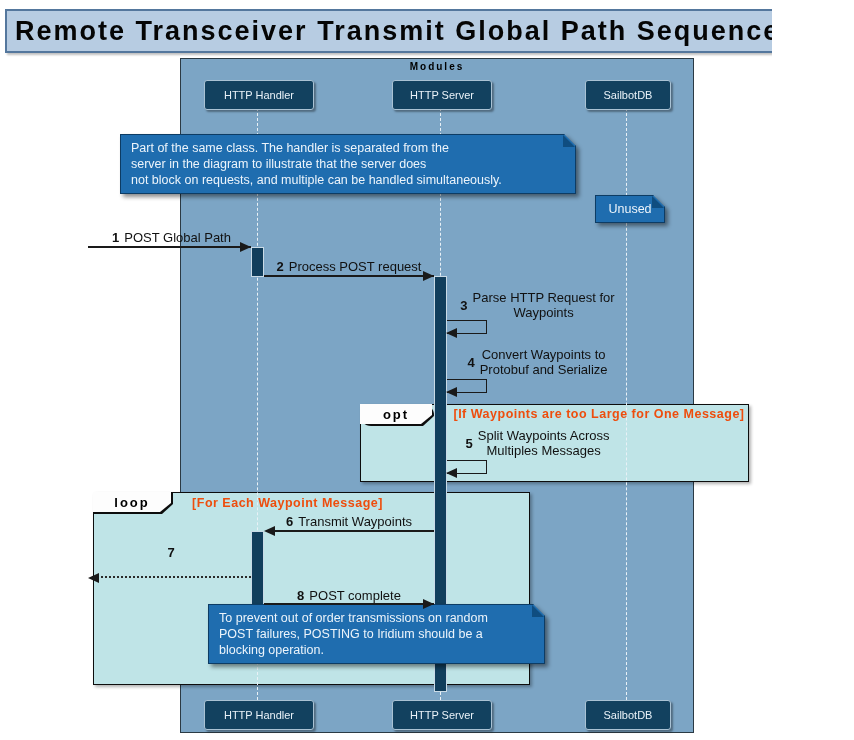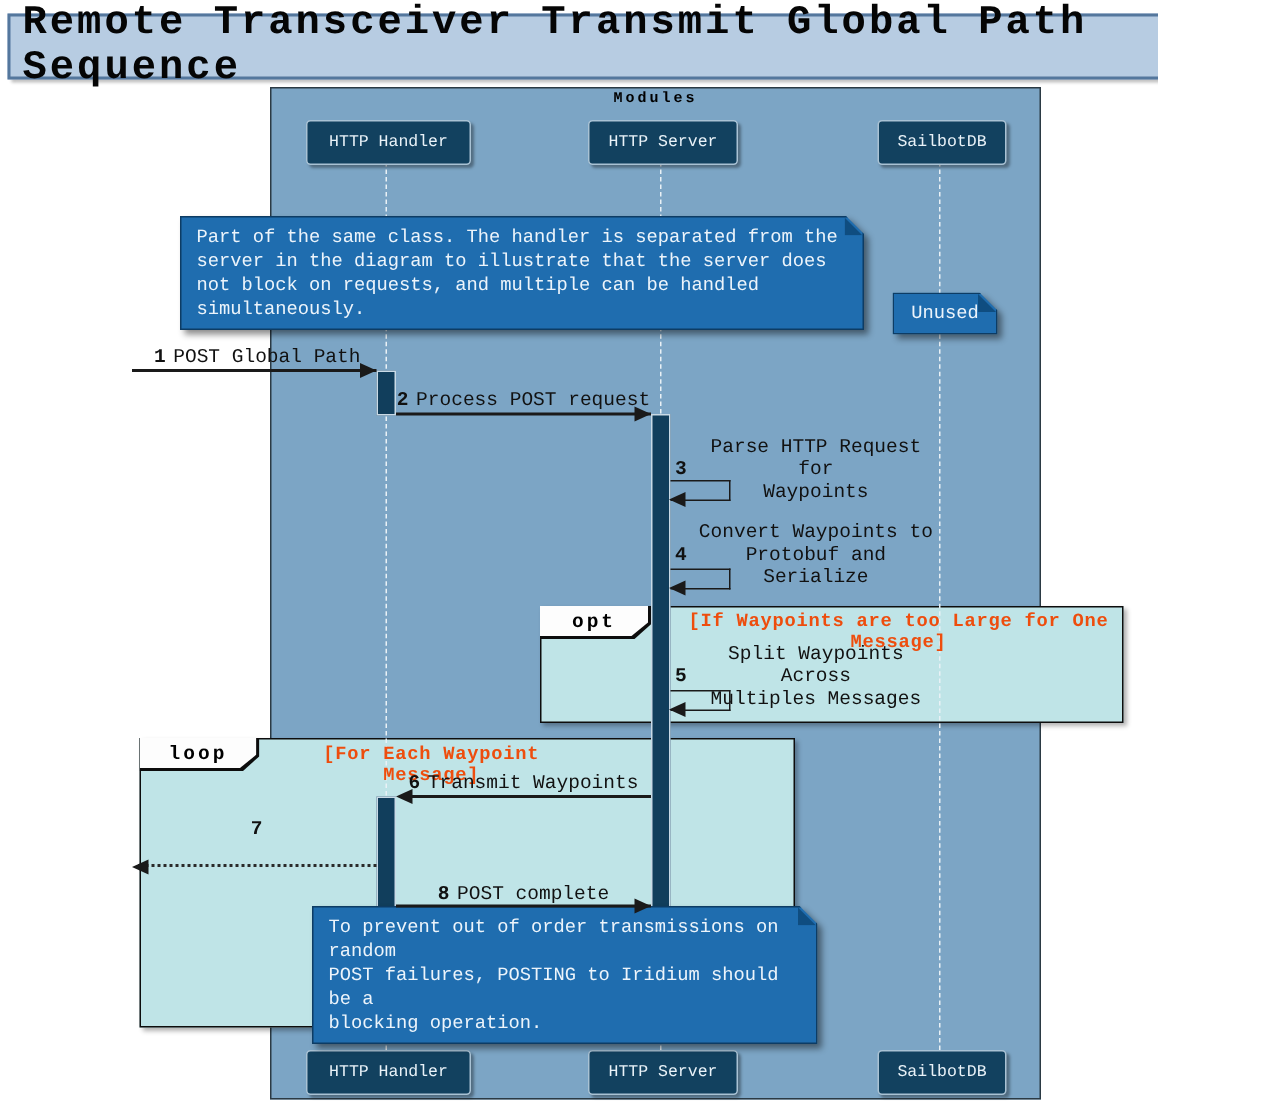--- a/index.html
+++ b/index.html
@@ -1,17 +1,17 @@
 <!DOCTYPE html>
 <html><head>
 <meta charset="utf-8">
 <style>
   html,body{margin:0;padding:0;background:#ffffff;}
   .canvas{position:relative;width:772px;height:740px;background:#ffffff;overflow:hidden;
-          font-family:Liberation Mono, monospace;}
+          font-family:Liberation Sans, sans-serif;}
 
   
   .title{position:absolute;left:5px;top:9px;width:822px;height:40px;background:#B7CCE2;
          border:2px solid #54779D;display:flex;align-items:center;padding-left:8px;
          font-weight:bold;font-size:27px;letter-spacing:2px;color:#050505;
          box-shadow:2px 2px 2px rgba(0,0,0,.25);}
 
   
   .modules{position:absolute;left:180px;top:58px;width:512px;height:673px;background:#7CA5C5;
            border:1px solid #2B3A44;}
@@ -80,21 +80,21 @@
   <div class="frame" style="left:93px;top:492px;width:437px;height:193px;"></div>
 
   <div class="lifeline" style="left:257px;"></div>
   <div class="lifeline" style="left:440px;"></div>
   <div class="lifeline" style="left:626px;"></div>
 
   <div class="bar" style="left:251px;top:247px;height:30px;"></div>
   <div class="bar" style="left:434px;top:276px;height:416px;"></div>
   <div class="bar" style="left:251px;top:531px;height:80px;"></div>
 
-  <div class="tab-outer" style="left:360px;top:404px;width:74px;height:22px;">
+  <div class="tab-outer" style="left:360px;top:404px;width:74px;height:22px;border-radius:11px;">
     <div class="tab-inner" style="width:72px;height:20px;">opt</div>
   </div>
   <div class="guard" style="left:450px;top:407px;width:298px;">[If Waypoints are too Large for One Message]</div>
 
   <div class="tab-outer" style="left:93px;top:492px;width:80px;height:22px;">
     <div class="tab-inner" style="width:78px;height:20px;">loop</div>
   </div>
   <div class="guard" style="left:180px;top:496px;width:215px;">[For Each Waypoint Message]</div>
 
   <div class="participant" style="left:204px;top:80px;width:108px;">
@@ -110,21 +110,21 @@
   <div class="participant" style="left:204px;top:700px;width:108px;">
     <span>HTTP Handler</span>
   </div>
   <div class="participant" style="left:392px;top:700px;width:98px;">
     <span>HTTP Server</span>
   </div>
   <div class="participant" style="left:585px;top:700px;width:84px;">
     <span>SailbotDB</span>
   </div>
 
-  <div class="note-wrap" style="left:120px;top:144px;width:456px;">
+  <div class="note-wrap" style="left:120px;top:134px;width:456px;">
     <div class="note">Part of the same class. The handler is separated from the
 server in the diagram to illustrate that the server does
 not block on requests, and multiple can be handled simultaneously.</div>
   </div>
   <div class="note-wrap" style="left:595px;top:195px;width:70px;">
     <div class="note center">Unused</div>
   </div>
   <div class="note-wrap" style="left:180px;top:604px;width:337px;margin-left:28px;">
     <div class="note">To prevent out of order transmissions on random
 POST failures, POSTING to Iridium should be a

